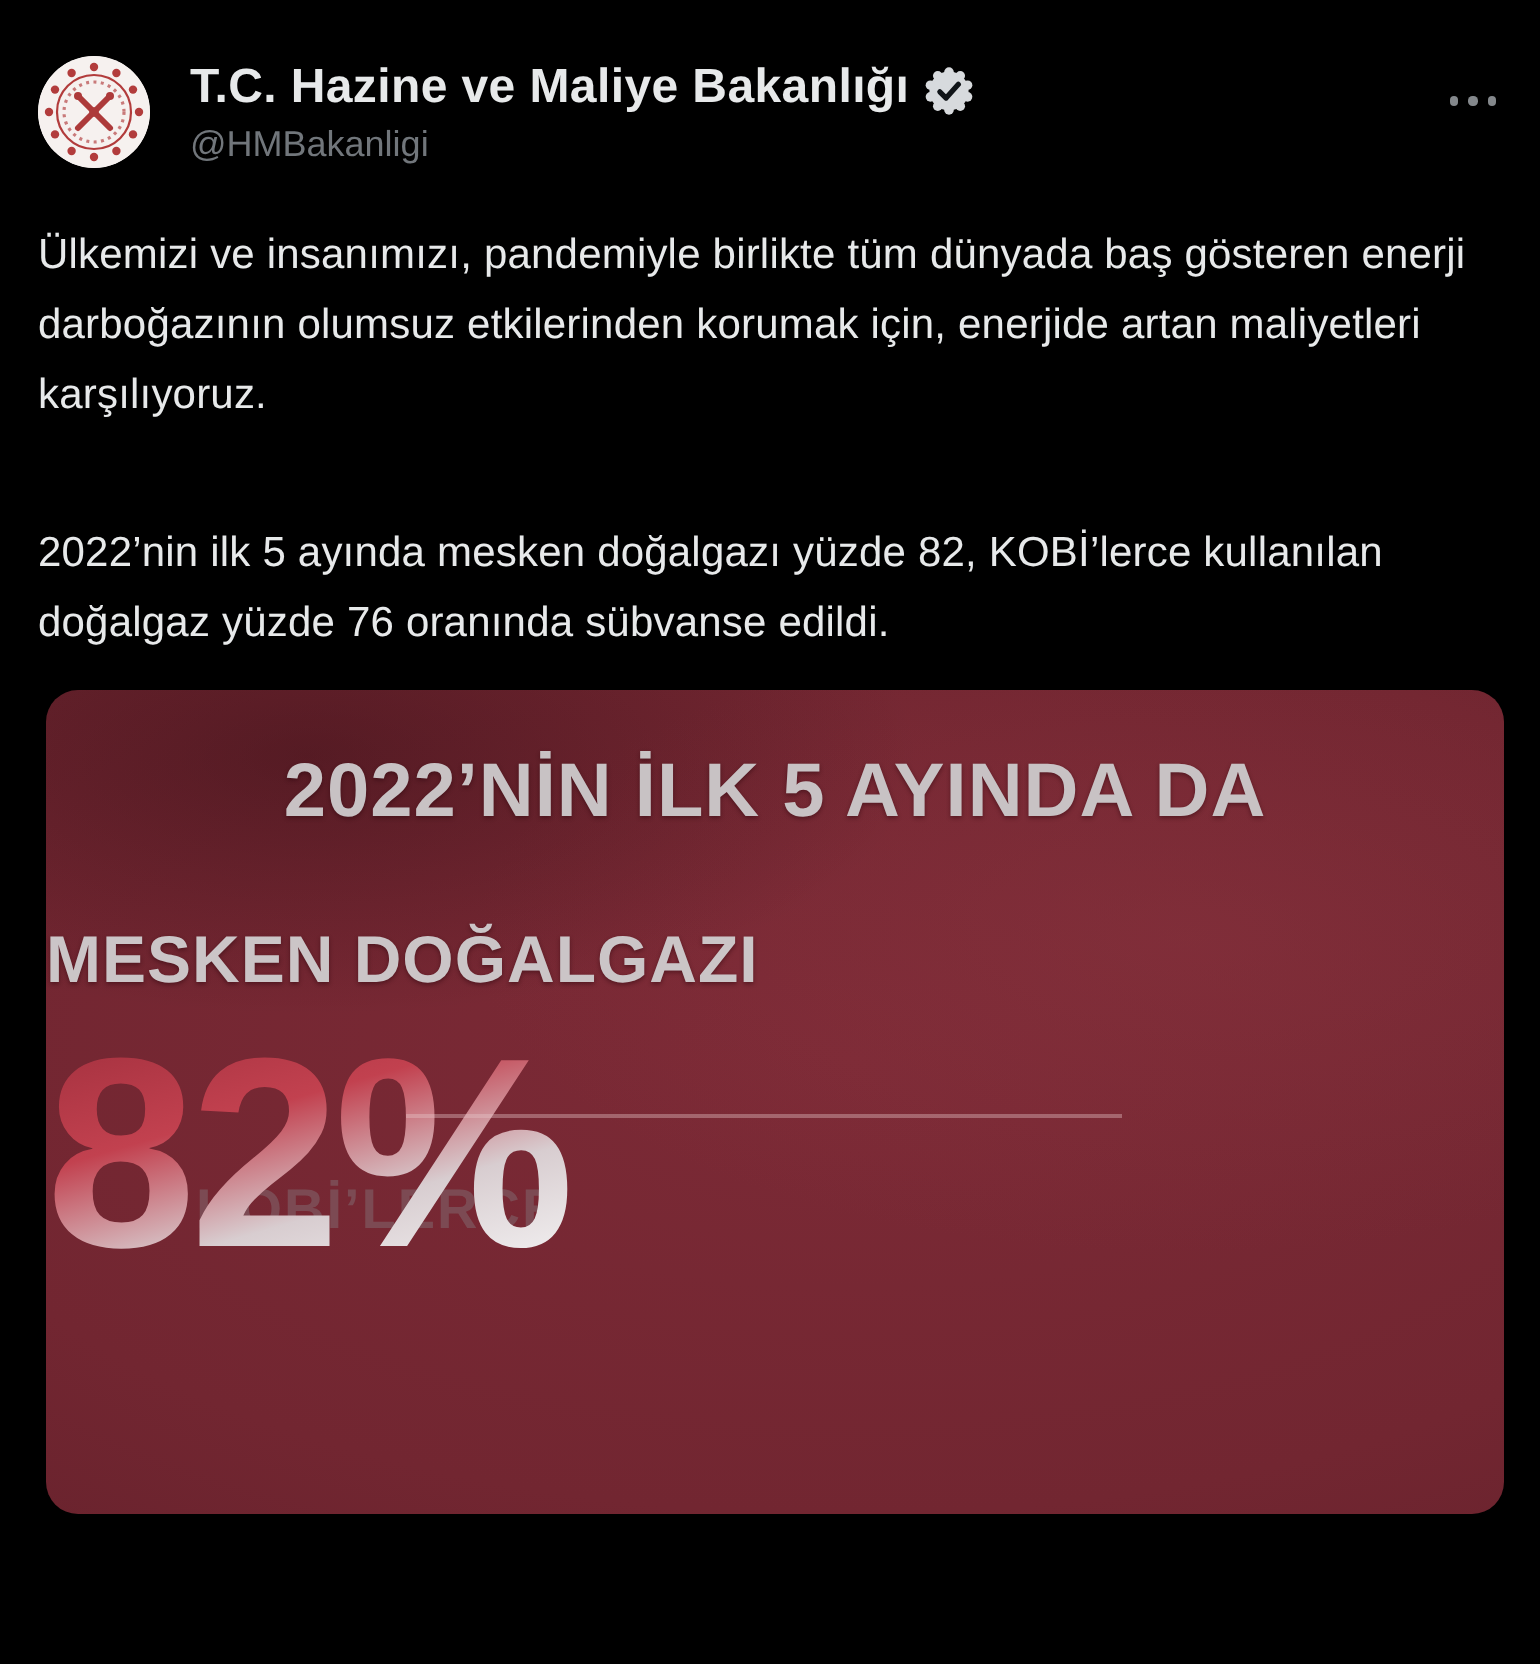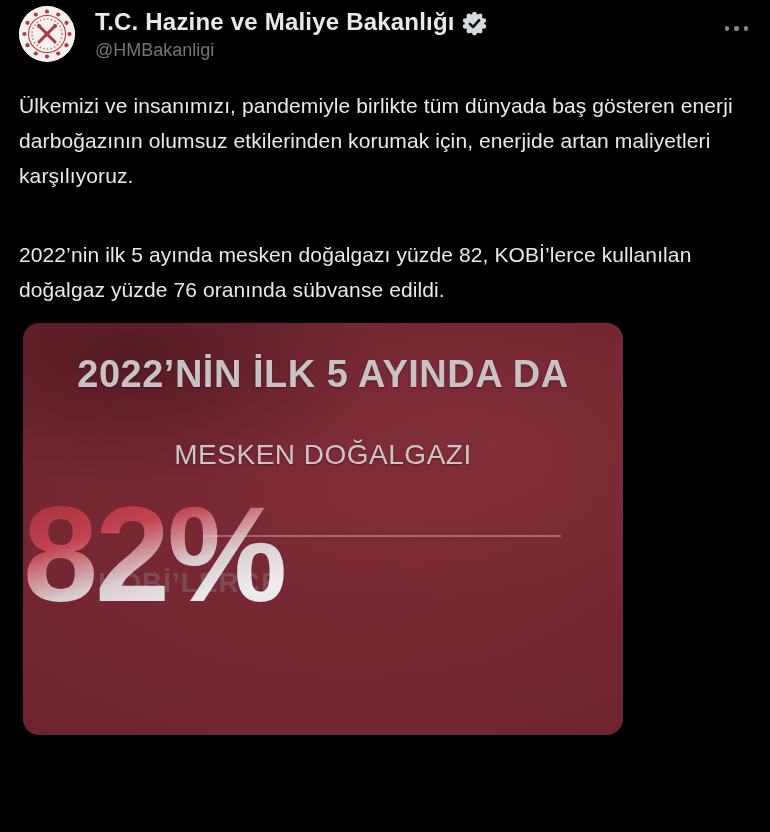--- a/index.html
+++ b/index.html
@@ -4,21 +4,21 @@
 <style>
   * { margin: 0; padding: 0; box-sizing: border-box; }
   html, body {
     width: 770px; height: 832px;
     background: #000000;
     font-family: "Liberation Sans", sans-serif;
     overflow: hidden;
   }
   .tweet {
     width: 770px; height: 832px;
-    padding: 6px 19px 0 19px;
+    padding: 28px 19px 0 19px;
     position: relative;
   }
   
   .tweet-header {
     display: flex;
     align-items: flex-start;
     position: relative;
   }
   .avatar {
     width: 56px; height: 56px;
@@ -70,21 +70,21 @@
     font-size: 21px;
     line-height: 35px;
     letter-spacing: 0.1px;
   }
   .body-text p + p { margin-top: 44px; }
   
   .media {
     position: relative;
     margin-top: 16px;
     margin-left: 4px;
-    width: 600px;
+    width: 729px;
     height: 412px;
     border-radius: 16px;
     overflow: hidden;
     cursor: pointer;
     background:
       radial-gradient(ellipse 60% 45% at 18% 8%, rgba(30,5,10,0.35), rgba(30,5,10,0) 70%),
       radial-gradient(ellipse 70% 55% at 78% 30%, rgba(150,60,70,0.28), rgba(150,60,70,0) 70%),
       radial-gradient(ellipse 120% 100% at 55% 45%, #7c2a36 0%, #722631 55%, #5f1f29 100%);
   }
   .m-title {
@@ -93,23 +93,22 @@
     text-align: center;
     font-size: 38px;
     font-weight: bold;
     letter-spacing: 0.5px;
     color: #c8c2c4;
     text-shadow: 0 1px 2px rgba(40,5,10,0.45);
   }
   .m-subtitle {
     position: absolute;
     top: 116px; left: 0; right: 0;
-    text-align: center;
-    font-size: 28px;
-    font-weight: normal;
+    font-size: 33px;
+    font-weight: bold;
     letter-spacing: 0.5px;
     color: #cbc5c7;
     text-shadow: 0 1px 2px rgba(40,5,10,0.45);
   }
   .m-kobi {
     position: absolute;
     top: 244px; left: 75px;
     font-size: 28px;
     font-weight: bold;
     letter-spacing: 1px;

